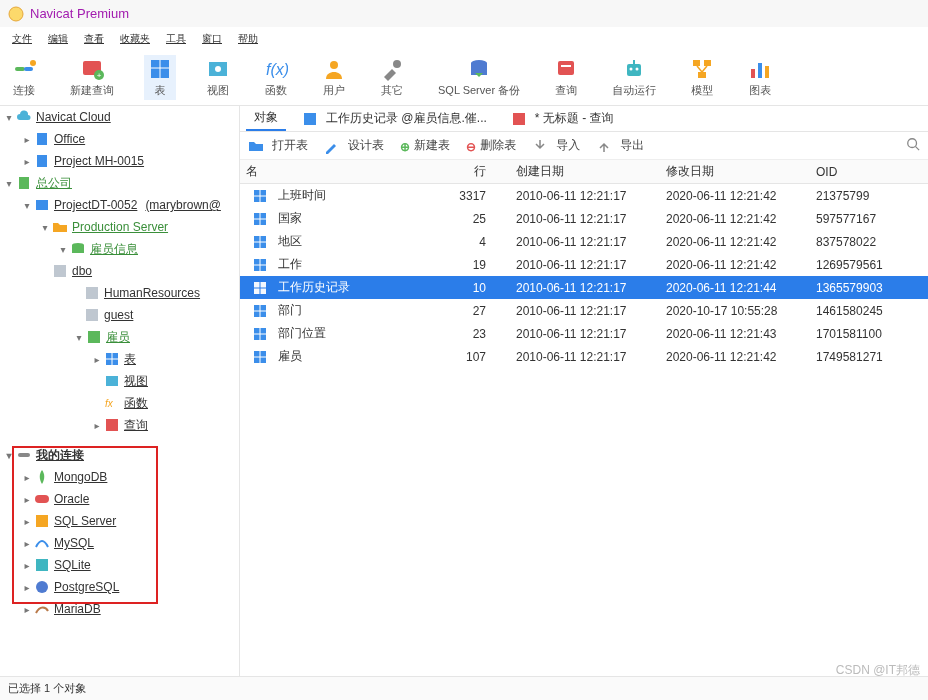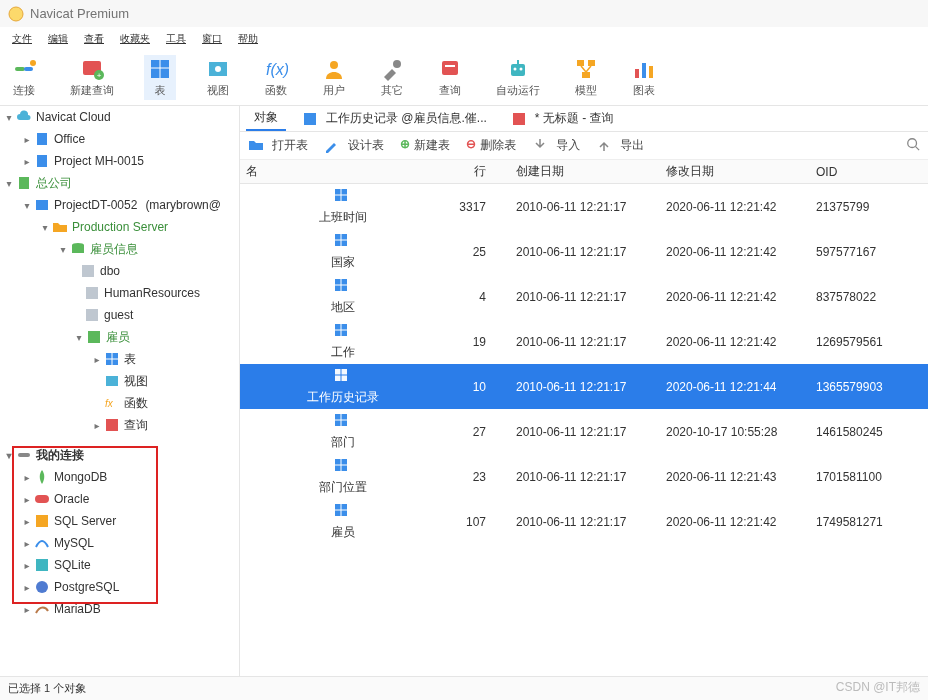--- a/index.html
+++ b/index.html
@@ -1,66 +1,66 @@
 <!DOCTYPE html>
 <html><head>
 <meta charset="utf-8">
 <style>
   * { box-sizing: border-box; margin: 0; padding: 0; font-family: "Microsoft YaHei", "Segoe UI", sans-serif; }
   body { width: 928px; height: 700px; overflow: hidden; background: #fff; font-size: 12px; color: #333; position: relative; }
 
   
   .titlebar { height: 28px; display: flex; align-items: center; padding: 0 8px; background: #f7f7f7; border-bottom: 1px solid #fff; }
   .titlebar .logo { width: 16px; height: 16px; margin-right: 6px; }
-  .titlebar .title { font-size: 13px; color: #737373; }
+  .titlebar .title { font-size: 13px; color: #a21caf; }
 
   
   .menubar { height: 22px; display: flex; align-items: center; padding: 0 6px; gap: 4px; background: #fff; }
   .menubar .menu-item { padding: 2px 6px; cursor: pointer; font-size: 10px; text-decoration: underline; }
 
   
   .toolbar { height: 56px; display: flex; align-items: center; padding: 2px 8px; background: #fff; border-bottom: 1px solid #e5e5e5; gap: 26px; }
   .tool-item { display: flex; flex-direction: column; align-items: center; gap: 2px; cursor: pointer; font-size: 11px; color: #555; padding: 2px 4px; }
   .tool-item.active { background: #e7f1fd; }
   .tool-icon { width: 24px; height: 24px; display: flex; align-items: center; justify-content: center; }
 
   
   .main { display: flex; height: 570px; }
 
   
   .tree-panel { width: 240px; border-right: 1px solid #e5e5e5; overflow-y: auto; background: #fff; position: relative; }
   .tree-node { display: flex; align-items: center; height: 22px; font-size: 12px; cursor: pointer; white-space: nowrap; }
   .tree-node.green { color: #3a8f3a; }
   .tree-toggle { width: 14px; text-align: center; color: #777; font-size: 10px; }
   .tree-icn { width: 16px; height: 16px; margin-right: 4px; display: inline-flex; align-items: center; justify-content: center; }
-  .tree-label { flex: 0 1 auto; }
+  .tree-label { flex: 0 1 auto; text-decoration: underline; }
   .red-box { position: absolute; border: 2px solid #d22; pointer-events: none; }
 
   
   .content { flex: 1; display: flex; flex-direction: column; }
   .tab-row { height: 26px; display: flex; align-items: center; border-bottom: 1px solid #e5e5e5; padding-left: 6px; gap: 8px; }
   .tab { display: flex; align-items: center; gap: 4px; padding: 0 8px; height: 100%; font-size: 12px; cursor: pointer; }
   .tab.active { border-bottom: 2px solid #2b7de9; }
 
   .action-row { height: 28px; display: flex; align-items: center; padding: 0 8px; gap: 16px; border-bottom: 1px solid #eee; }
-  .action-item { display: flex; align-items: flex-start; gap: 4px; cursor: pointer; font-size: 12px; color: #444; }
+  .action-item { display: flex; align-items: flex-end; gap: 4px; cursor: pointer; font-size: 12px; color: #444; }
   .action-item .sym { font-weight: bold; }
   .action-row .search { margin-left: auto; }
 
   
   .tbl { width: 100%; border-collapse: collapse; font-size: 12px; }
   .tbl th, .tbl td { text-align: left; padding: 3px 6px; height: 20px; }
   .tbl th { font-weight: normal; color: #333; border-bottom: 1px solid #e5e5e5; background: #fafafa; }
   .tbl tr.selected td { background: #2b7de9; color: #fff; }
   .tbl td.num { text-align: right; padding-right: 24px; }
-  .tbl .name-cell { display: flex; align-items: center; gap: 6px; padding-left: 6px; flex-direction: column; }
+  .tbl .name-cell { display: flex; align-items: center; gap: 6px; padding-left: 6px; }
 
   
   .statusbar { position: absolute; bottom: 0; left: 0; right: 0; height: 24px; display: flex; align-items: center; padding: 0 8px; border-top: 1px solid #e5e5e5; background: #fafafa; font-size: 11px; gap: 10px; }
-  .watermark { position: absolute; bottom: 4px; right: 8px; font-size: 12px; color: #bbb; }
+  .watermark { position: absolute; bottom: 21px; right: 8px; font-size: 12px; color: #bbb; }
 
   
   .sp { display:inline-block; }
 </style>
 </head>
 <body>
 
 <div class="titlebar">
   <span class="logo">
     <svg viewBox="0 0 16 16">
@@ -142,20 +142,30 @@
         <svg viewBox="0 0 24 24">
           <path d="M4 20l8-8 4 4-8 8z" fill="#888"></path>
           <circle cx="17" cy="7" r="4" fill="#888"></circle>
         </svg>
       </span>
     <span>其它</span>
   </div>
   <div class="tool-item">
     <span class="tool-icon">
         <svg viewBox="0 0 24 24">
+          <ellipse cx="12" cy="6" rx="8" ry="3" fill="#4f7bd1"></ellipse>
+          <rect x="4" y="6" width="16" height="12" fill="#4f7bd1"></rect>
+          <path d="M12 20l-4-4h8z" fill="#5bb85b"></path>
+        </svg>
+      </span>
+    <span>SQL Server 备份</span>
+  </div>
+  <div class="tool-item">
+    <span class="tool-icon">
+        <svg viewBox="0 0 24 24">
           <rect x="4" y="4" width="16" height="14" rx="2" fill="#e25353"></rect>
           <rect x="7" y="8" width="10" height="2" fill="#fff"></rect>
         </svg>
       </span>
     <span>查询</span>
   </div>
   <div class="tool-item">
     <span class="tool-icon">
         <svg viewBox="0 0 24 24">
           <rect x="5" y="7" width="14" height="12" rx="2" fill="#3fb6c1"></rect>
@@ -253,21 +263,21 @@
     <div class="tree-node green" style="padding-left:56px">
       <span class="tree-toggle">▾</span>
       <span class="tree-icn">
           <svg viewBox="0 0 16 16">
             <ellipse cx="8" cy="4" rx="6" ry="2" fill="#5bb85b"></ellipse>
             <rect x="2" y="4" width="12" height="8" fill="#5bb85b"></rect>
           </svg>
         </span>
       <span class="tree-label">雇员信息</span>
     </div>
-    <div class="tree-node" style="padding-left:80px">
+    <div class="tree-node" style="padding-left:52px">
       <span class="tree-icn">
           <svg viewBox="0 0 16 16">
             <rect x="2" y="2" width="12" height="12" fill="#bfc7d0"></rect>
           </svg>
         </span>
       <span class="tree-label">dbo</span>
     </div>
     <div class="tree-node" style="padding-left:84px">
       <span class="tree-icn">
           <svg viewBox="0 0 16 16">

